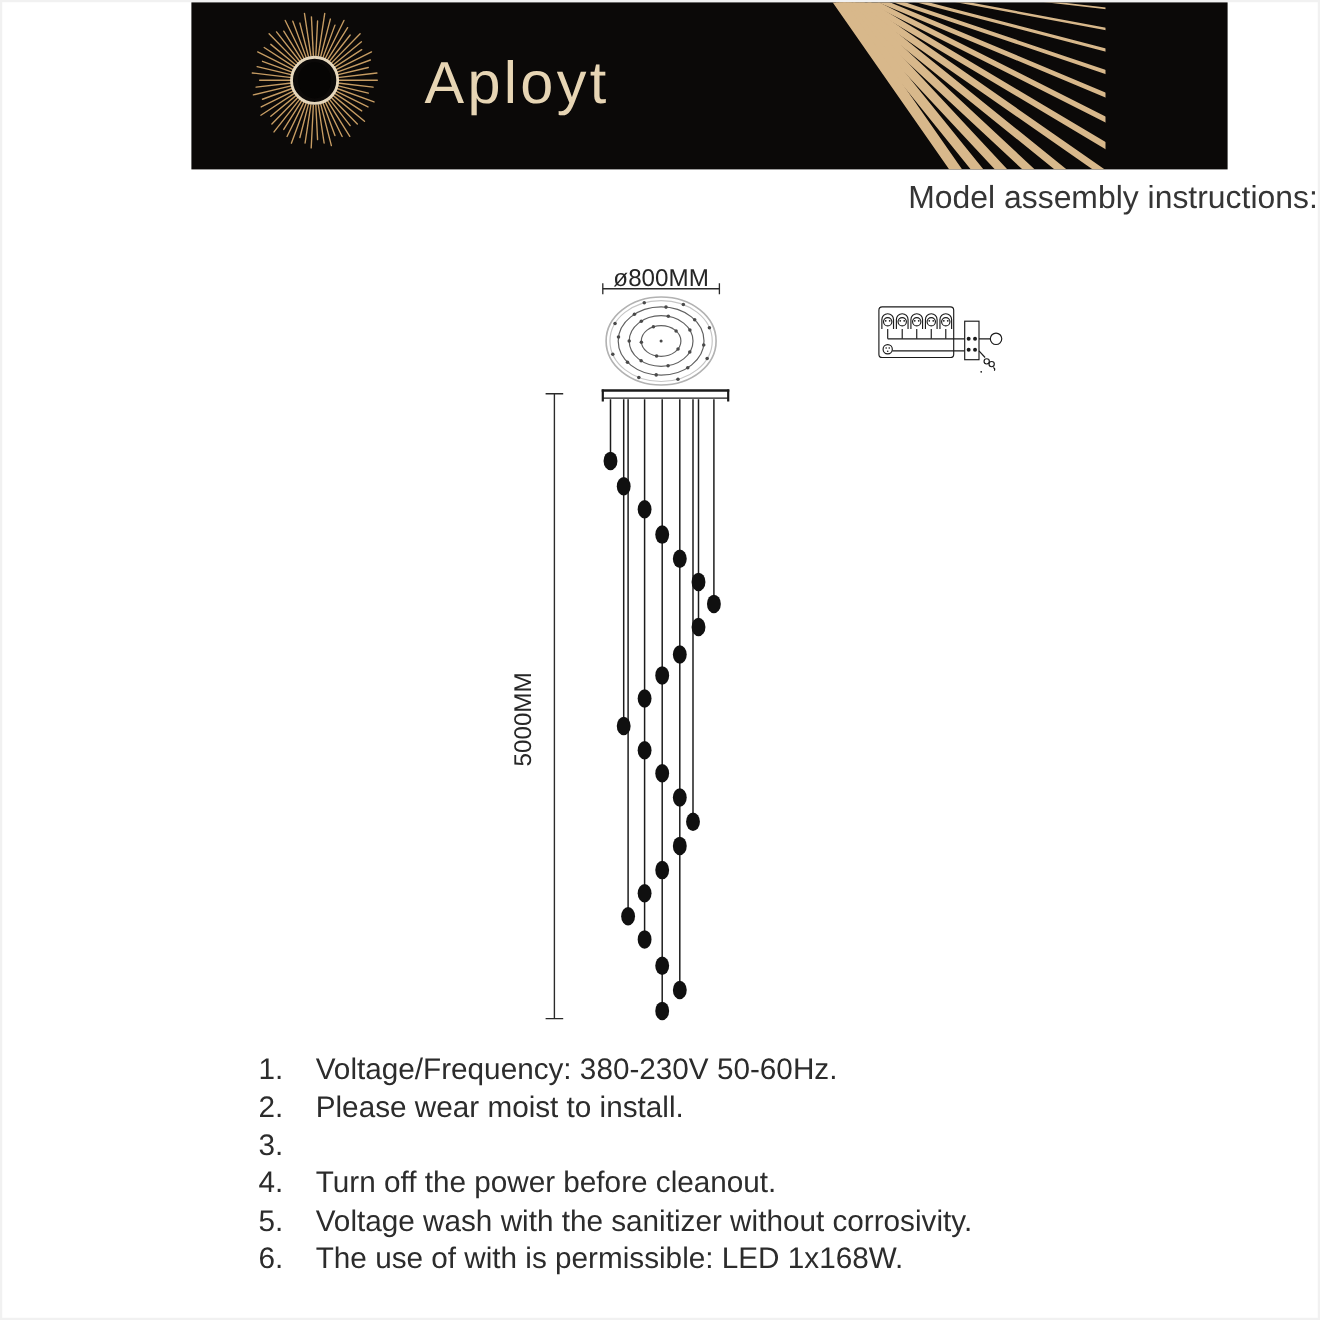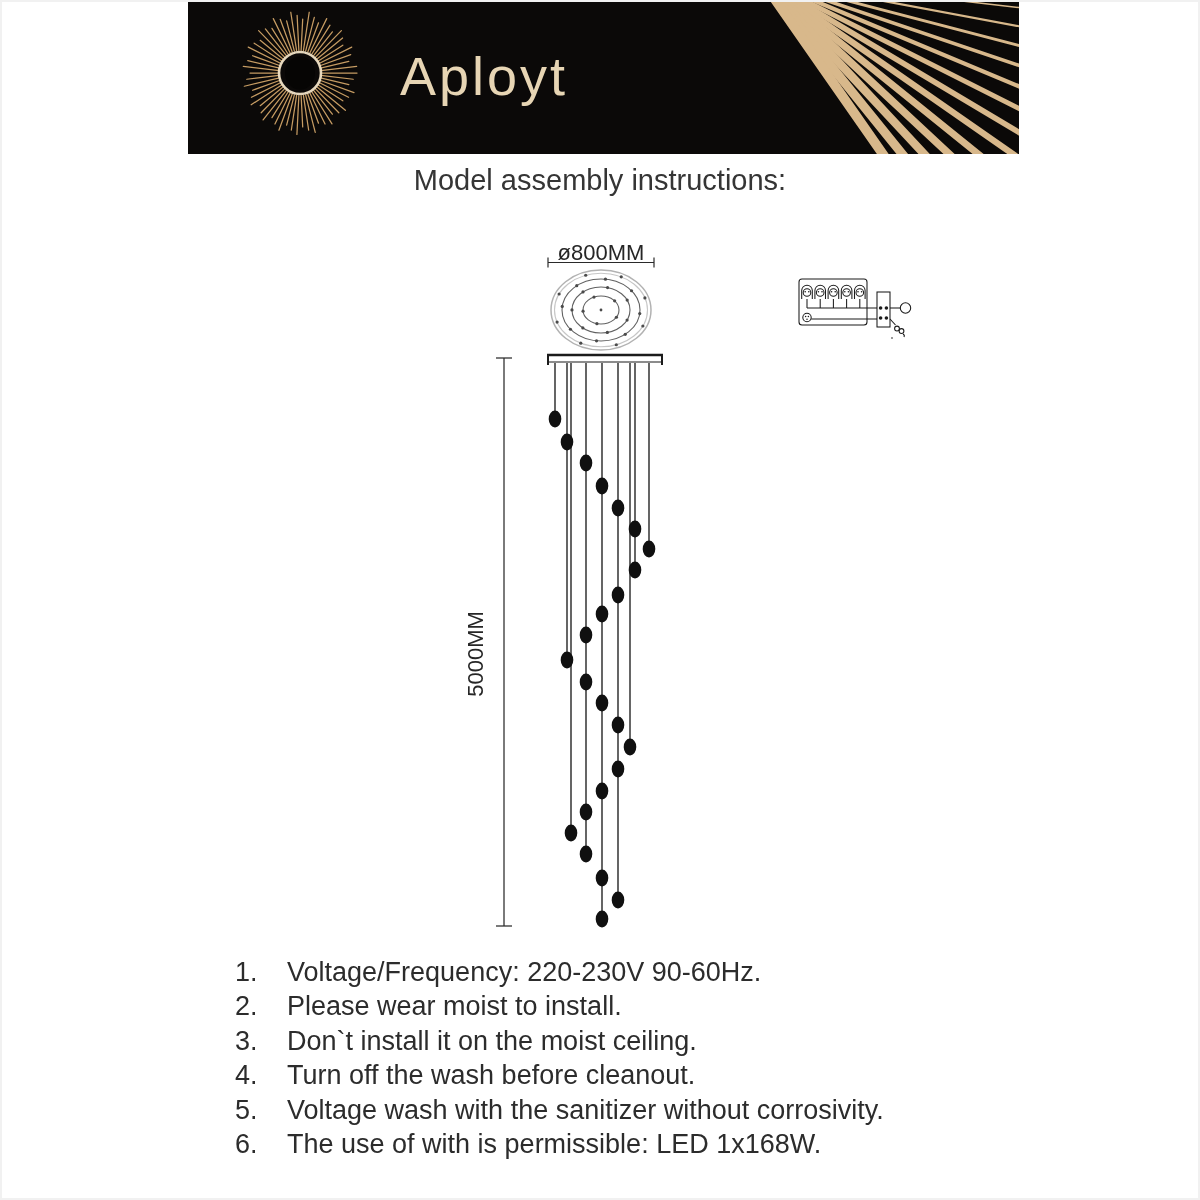--- a/index.html
+++ b/index.html
@@ -1,25 +1,25 @@
 <!DOCTYPE html>
 <html style="--page-bg: #ffffff; --banner-bg: #0b0908; --brand-color: #e7d5b4; --title-color: #353535;"><head>
 <meta charset="utf-8">
 <style>
   html,body{margin:0;padding:0;background:#ffffff;}
   .canvas{position:relative;width:1200px;height:1200px;background:var(--page-bg,#fff);
     border:2px solid #f1f1f1;box-sizing:border-box;overflow:hidden;
     font-family:"Liberation Sans",sans-serif;}
-  .banner{position:absolute;left:186px;top:0;width:831px;height:152px;
+  .banner{position:absolute;left:172px;top:0;width:942px;height:152px;
     background:var(--banner-bg,#0b0908);overflow:hidden;}
   .logo{position:absolute;left:48px;top:7px;width:128px;height:128px;}
   .fan{position:absolute;left:0;top:0;width:831px;height:152px;}
   .brand{position:absolute;left:212px;top:50%;transform:translateY(-54%);
     font-size:54px;letter-spacing:3px;color:var(--brand-color,#e7d5b4);font-weight:400;}
-  .title-block{position:absolute;left:0;top:162px;width:100%;text-align:center;
+  .title-block{position:absolute;left:0;top:162px;width:100%;text-align:right;
     color:var(--title-color,#353535);font-size:29px;line-height:33px;}
   .diag{position:absolute;left:420px;top:235px;width:520px;height:710px;}
   .diag text{font-family:"Liberation Sans",sans-serif;fill:#262626;}
   .instructions{position:absolute;left:233px;top:953px;width:750px;
     font-size:27px;color:#2c2c2c;}
   .irow{display:flex;line-height:34.4px;}
   .irow .num{width:52px;flex:none;}
 </style>
 </head>
 <body>
@@ -251,33 +251,32 @@
         <circle cx="895" cy="326.5" r="2.4"></circle>
         <circle cx="899.5" cy="329" r="2.4"></circle>
         <path d="M 901 332 q 2 1 1 3"></path>
         <circle cx="890" cy="336" r="0.8" fill="#1b1b1b" stroke="none"></circle>
       </g>
     </svg>
 
   <div class="instructions">
     <div class="irow">
         <span class="num">1.</span>
-        <span class="txt">Voltage/Frequency: 220-230V 90-60Hz.</span>
+        <span class="txt">Voltage/Frequency: 380-230V 50-60Hz.</span>
       </div>
     <div class="irow">
         <span class="num">2.</span>
         <span class="txt">Please wear moist to install.</span>
       </div>
     <div class="irow">
         <span class="num">3.</span>
-        <span class="txt">Don`t install it on the moist ceiling.</span>
       </div>
     <div class="irow">
         <span class="num">4.</span>
-        <span class="txt">Turn off the wash before cleanout.</span>
+        <span class="txt">Turn off the power before cleanout.</span>
       </div>
     <div class="irow">
         <span class="num">5.</span>
         <span class="txt">Voltage wash with the sanitizer without corrosivity.</span>
       </div>
     <div class="irow">
         <span class="num">6.</span>
         <span class="txt">The use of with is permissible: LED 1x168W.</span>
       </div>
   </div>

